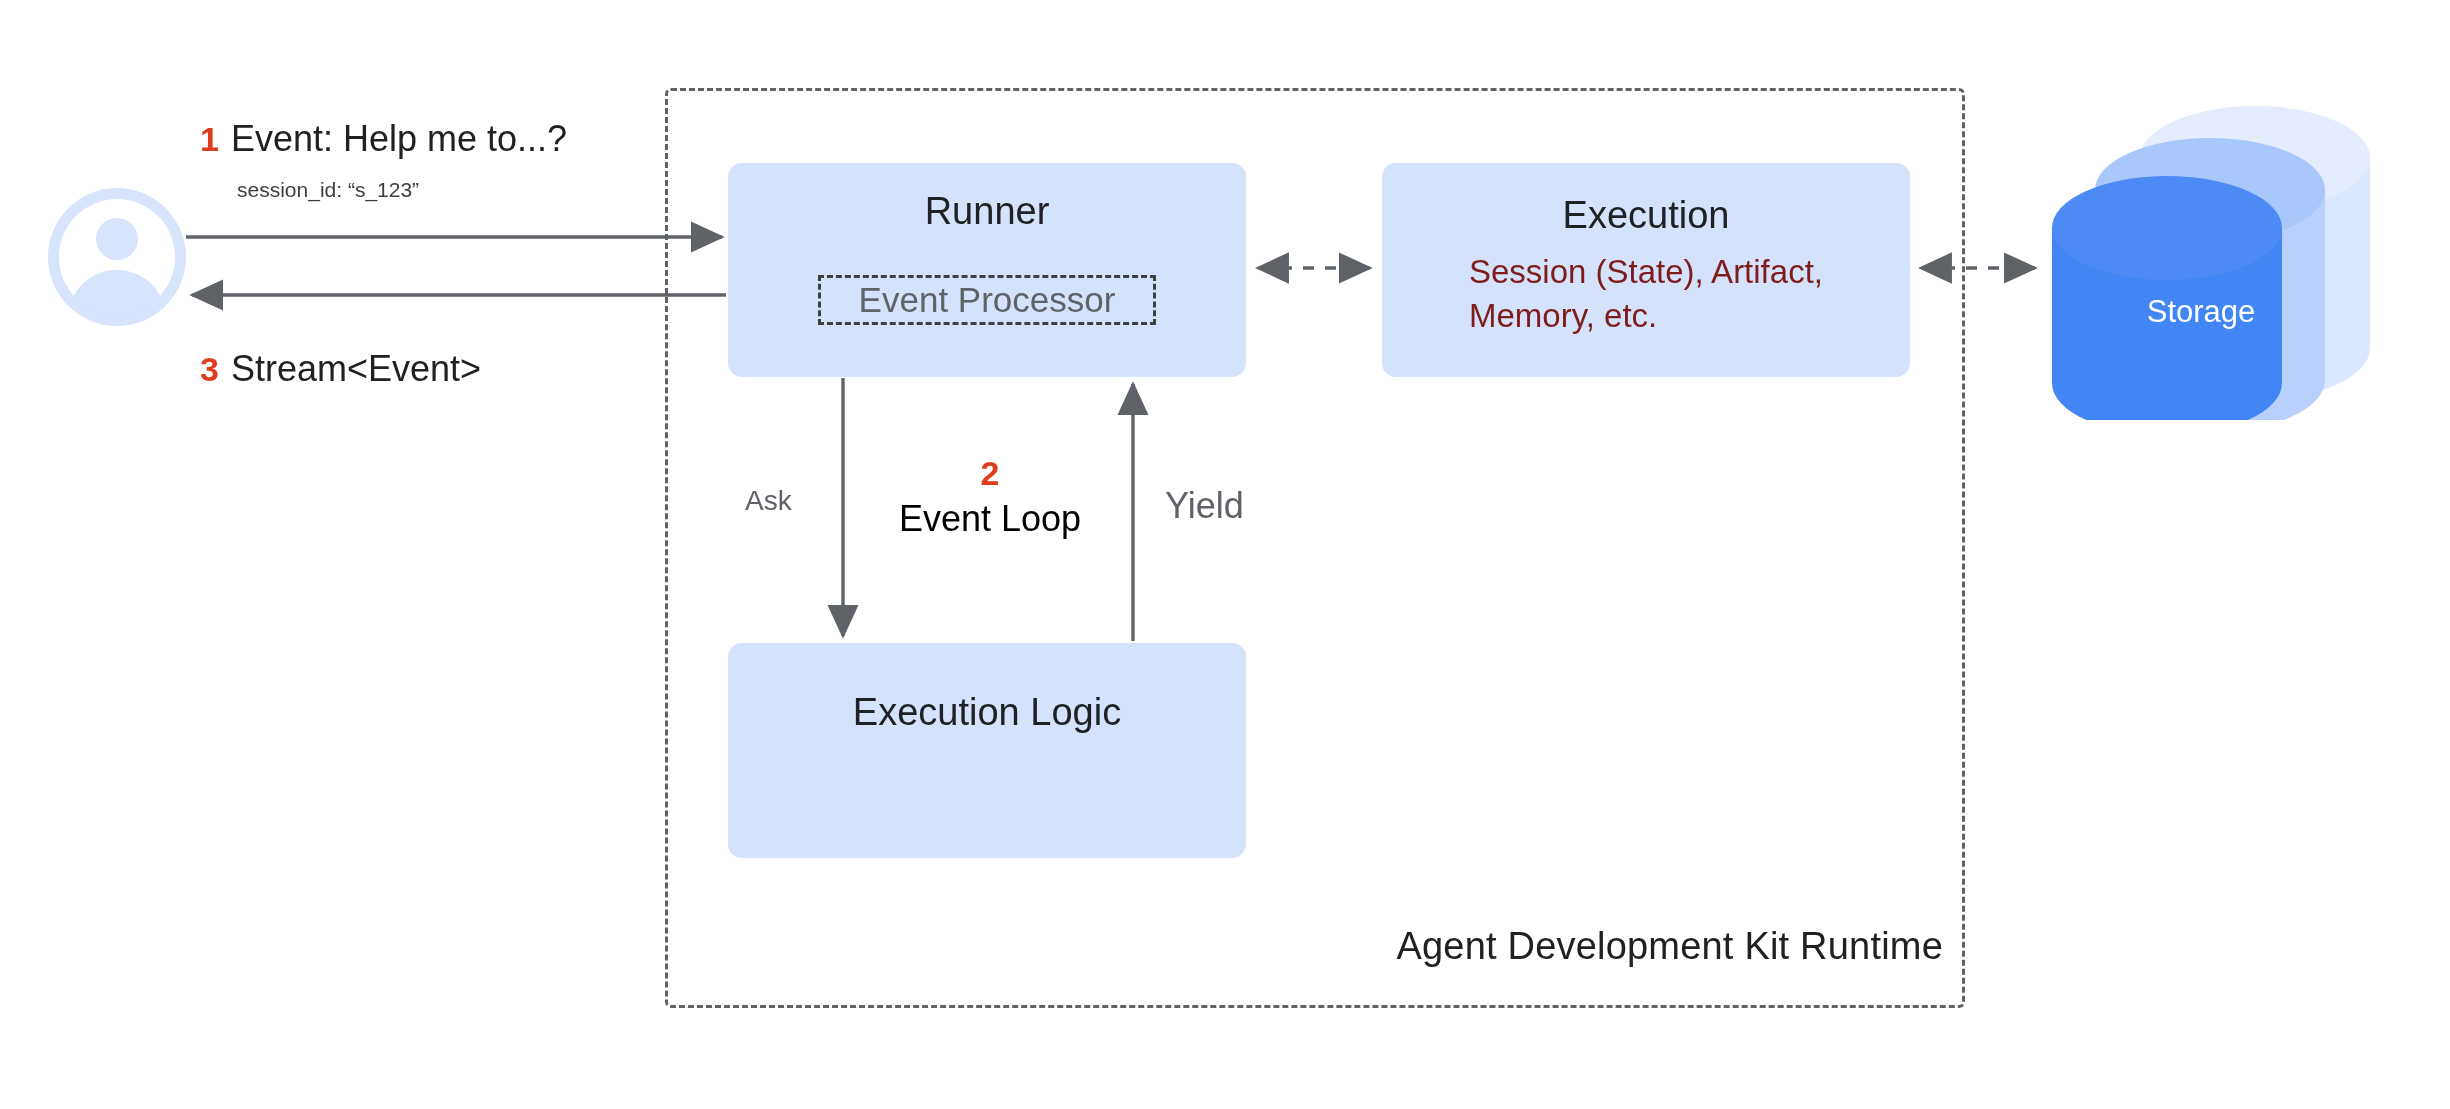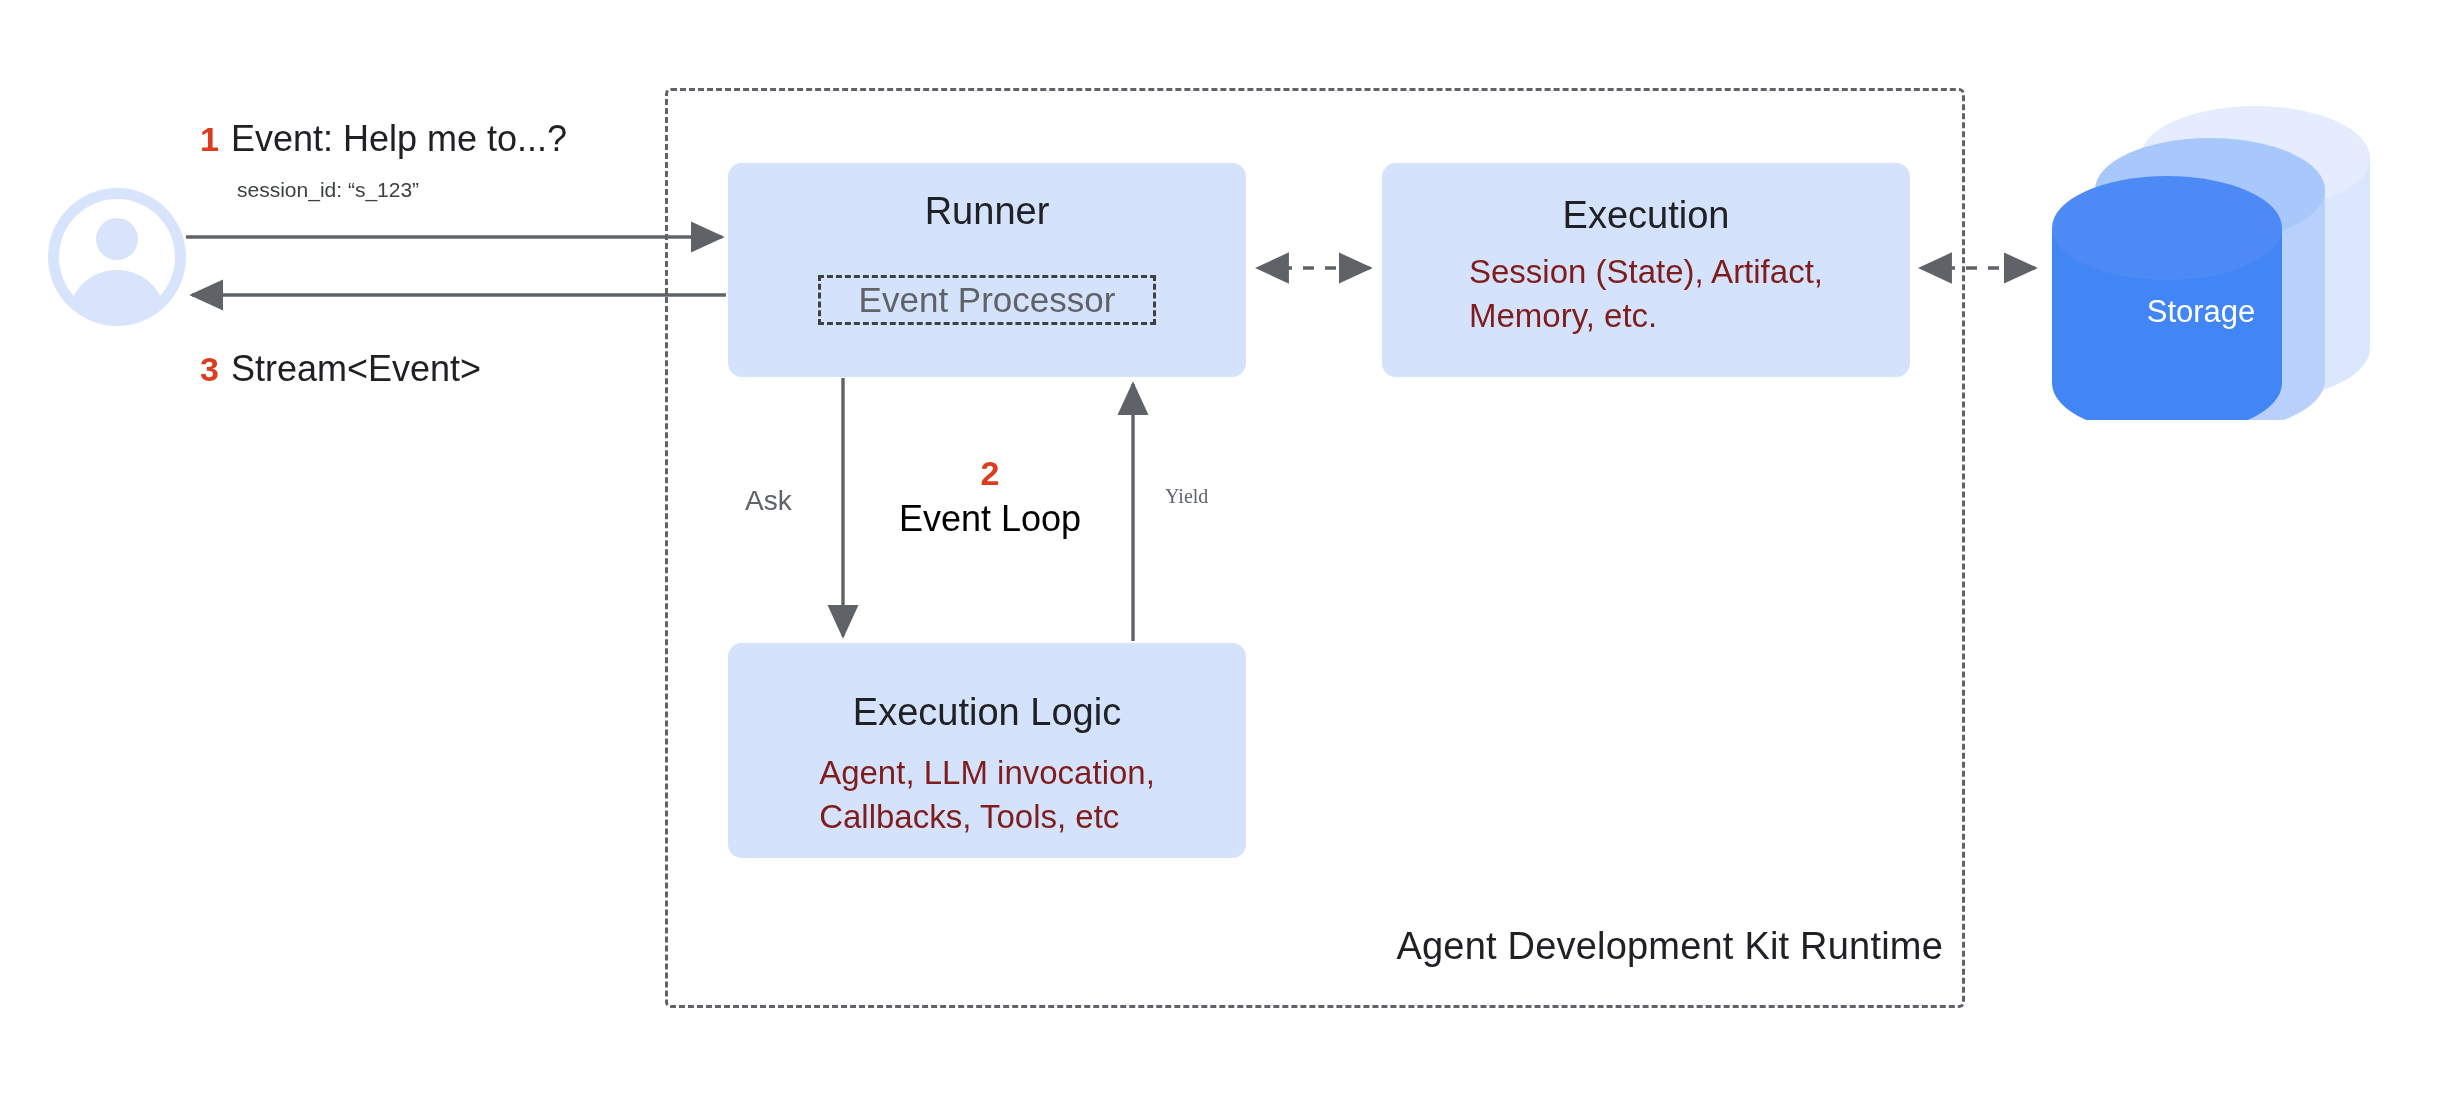--- a/index.html
+++ b/index.html
@@ -93,20 +93,21 @@
     left: 1382px; top: 163px;
     width: 528px; height: 214px;
     padding-top: 32px;
   }
   #services-card .card-sub { margin-top: 13px; }
 
   #execution-card {
     left: 728px; top: 643px;
     width: 518px; height: 215px;
     padding-top: 49px;
+    gap: 40px;
   }
   #execution-card .card-sub { margin-top: 17px; }
 
   
   #user-avatar {
     left: 48px; top: 188px;
     width: 138px; height: 138px;
   }
 
   
@@ -164,23 +165,22 @@
     line-height: 1.25;
     margin-top: 4px;
   }
   #ask-label {
     left: 745px; top: 485px;
     font-size: 28px;
     color: #5f6368;
   }
   #yield-label {
     left: 1165px; top: 485px;
-    font-size: 20px;
+    font-size: 36px;
     color: #5f6368;
-    font-family: Liberation Serif, serif;
   }
 
   
   #storage-group {
     left: 2020px; top: 100px;
     width: 400px; height: 320px;
   }
   #storage-label {
     position: absolute;
     left: 36px;
@@ -253,21 +253,20 @@
     </div>
   </div>
 
   <div class="abs card" id="services-card">
     <div class="card-title">Execution</div>
     <div class="card-sub">Session (State), Artifact,<br>Memory, etc.</div>
   </div>
 
   <div class="abs card" id="execution-card">
     <div class="card-title">Execution Logic</div>
-    <div class="card-sub">Agent, LLM invocation,<br>Callbacks, Tools, etc</div>
   </div>
 
   <div class="abs" id="event-loop-block">
     <div id="event-loop-num">2</div>
     <div id="event-loop-label">Event Loop</div>
   </div>
   <div class="abs" id="ask-label">Ask</div>
   <div class="abs" id="yield-label">Yield</div>
 
   <div class="abs" id="storage-group">

